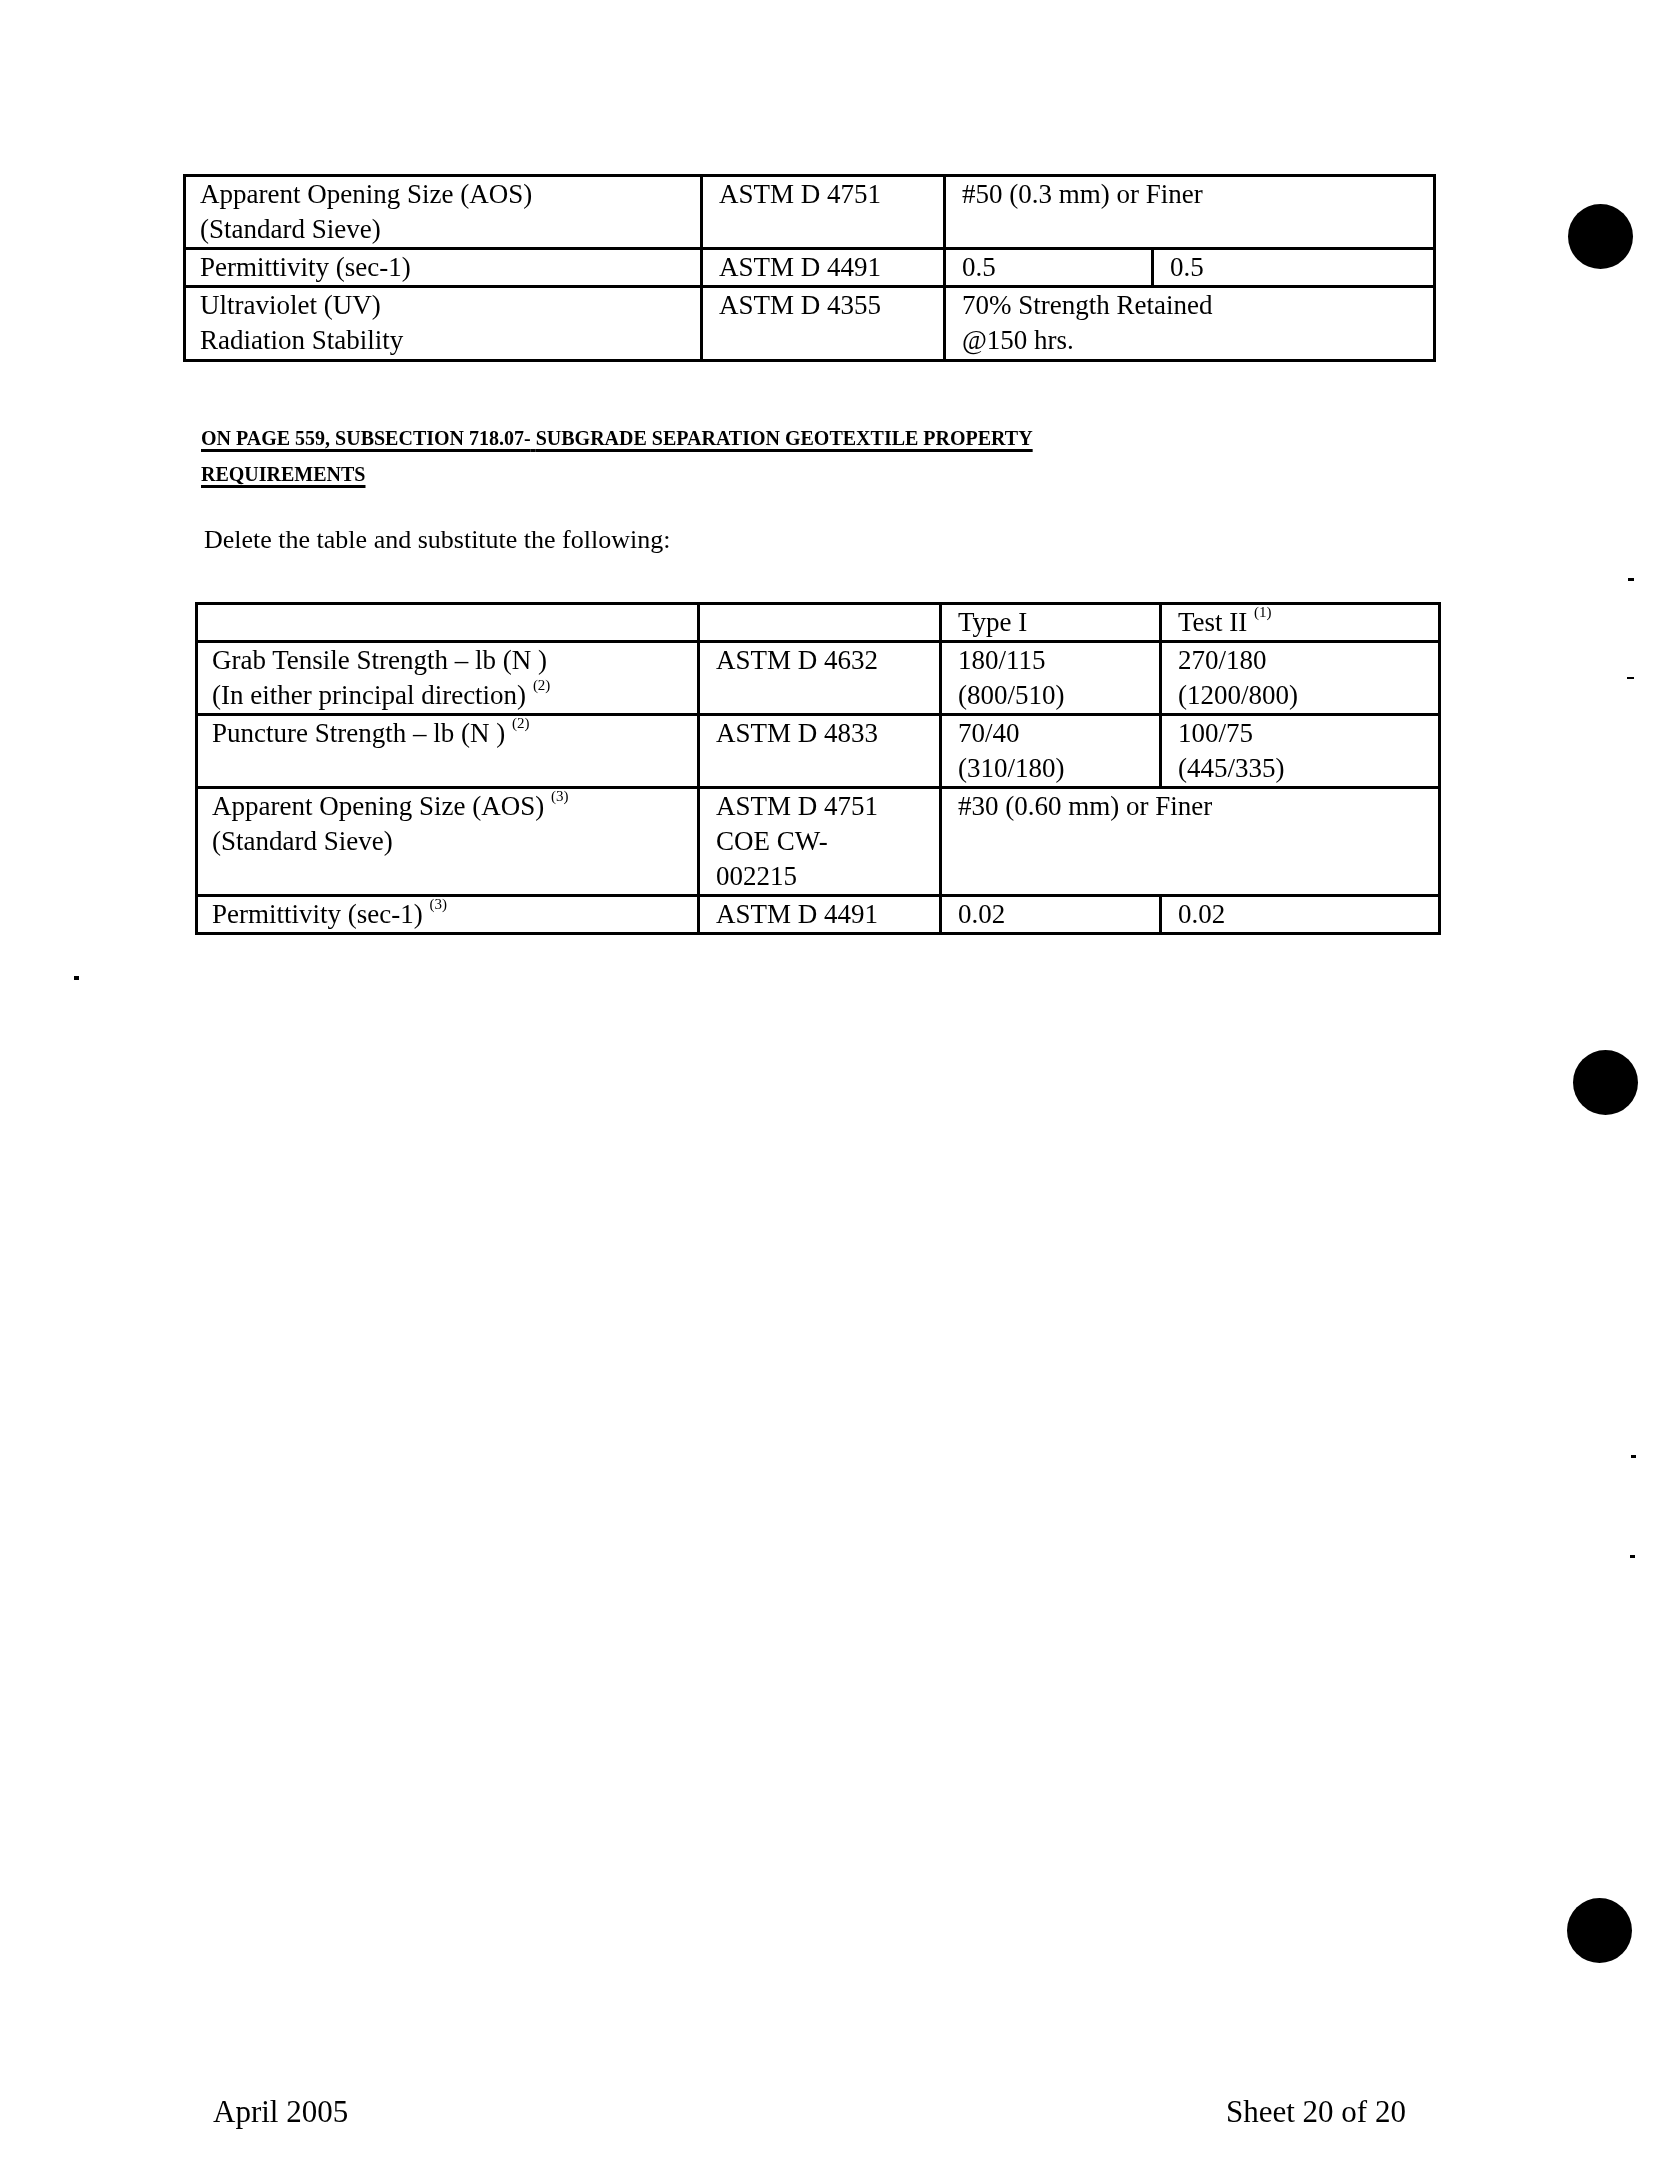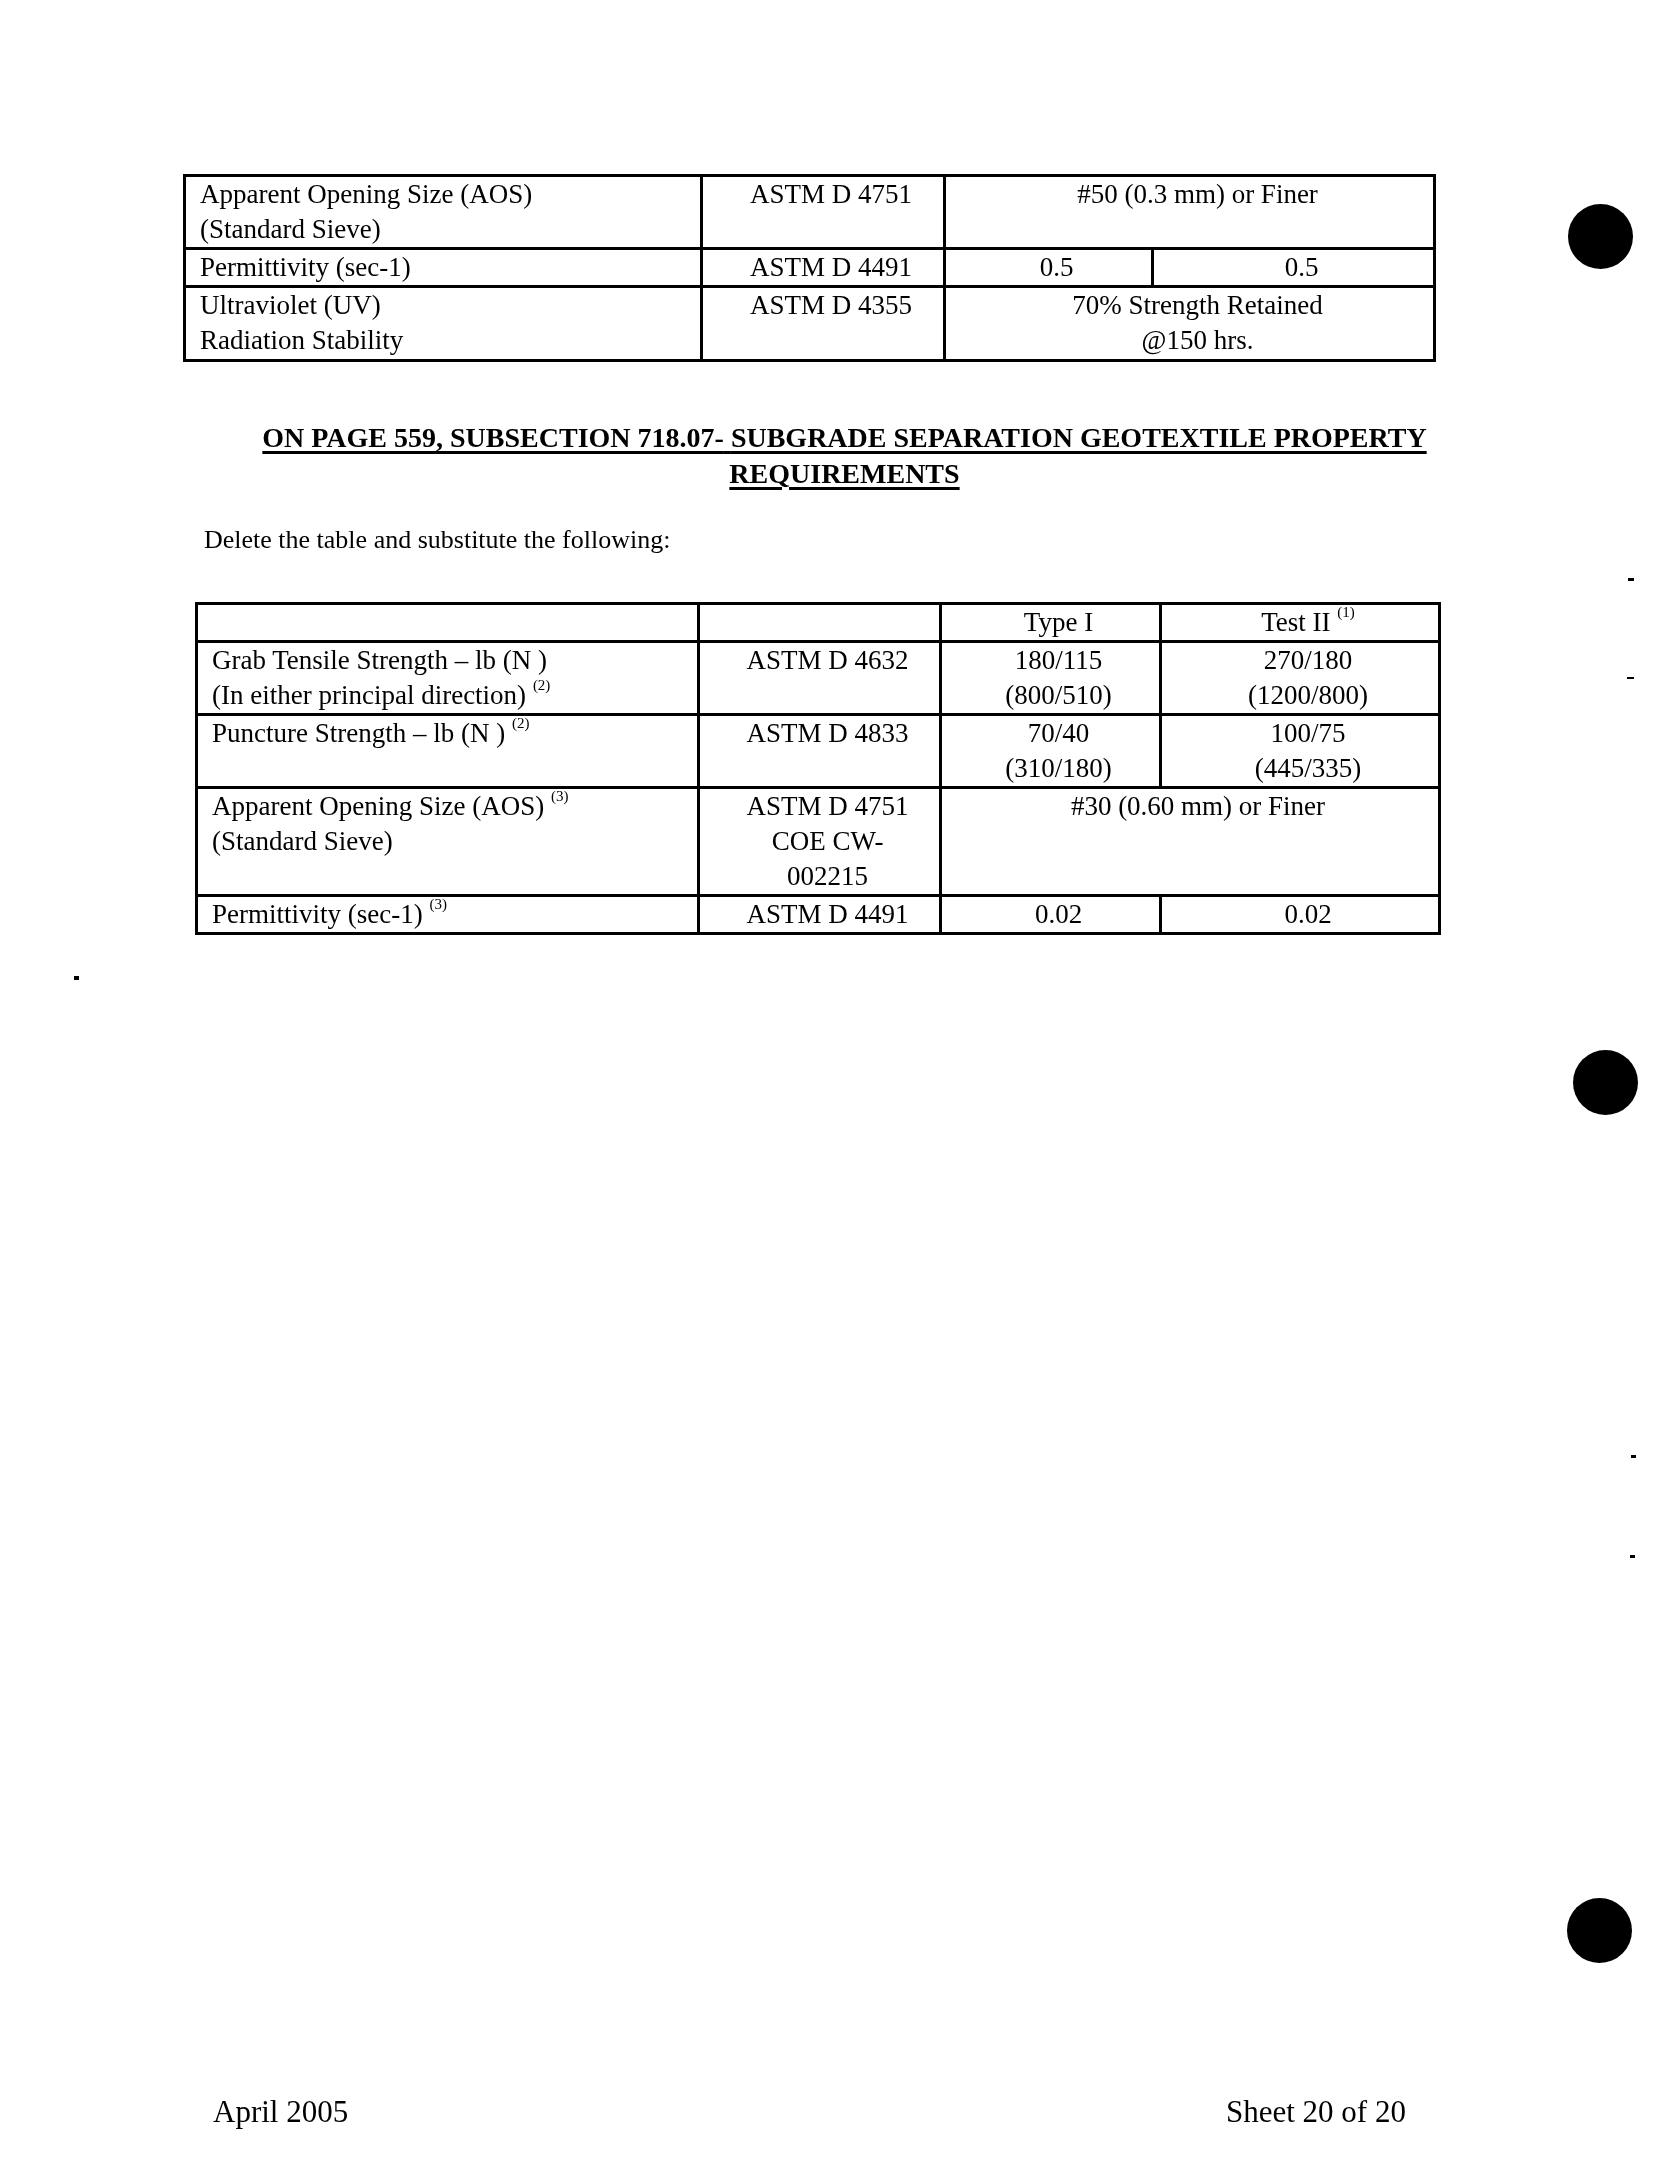--- a/index.html
+++ b/index.html
@@ -3,26 +3,26 @@
 <meta charset="utf-8">
 <style>
   html, body { margin: 0; padding: 0; background: #ffffff; }
   body { width: 1680px; height: 2180px; position: relative; overflow: hidden;
          font-family: "Liberation Serif", "DejaVu Serif", serif; color: #000; }
   .abs { position: absolute; }
   table.doc { position: absolute; border-collapse: collapse; table-layout: fixed;
               font-family: "Liberation Serif", "DejaVu Serif", serif; font-size: 27px; line-height: 35px; }
   table.doc td { border: 3px solid #000; vertical-align: top; padding: 0 0 0 16px; overflow: visible; }
   .l { text-align: left; padding-left: 14px !important; }
-  .c { text-align: center; }
+  .c { }
   .line { display: block; white-space: nowrap; }
   sup { font-size: 15px; line-height: 0; position: relative; top: -4px; vertical-align: super; }
   .hdr { font-weight: bold; text-decoration: underline; text-decoration-thickness: 3px; text-underline-offset: 4px; }
-  .heading { font-weight: bold; font-size: 28px; line-height: 36px; text-decoration: underline;
-             text-decoration-thickness: 3px; text-underline-offset: 4px; text-align: center; }
+  .heading { font-weight: bold; font-size: 20px; line-height: 36px; text-decoration: underline;
+             text-decoration-thickness: 3px; text-underline-offset: 4px; }
   .para { font-size: 26px; }
   .footer { font-size: 31px; }
   .dot { position: absolute; border-radius: 50%; background: #000; }
   .speck { position: absolute; background: #000; }
 </style>
 </head>
 <body>
 
 <table class="doc" style="left:183px; top:174px; width:1249px;">
   <colgroup>

